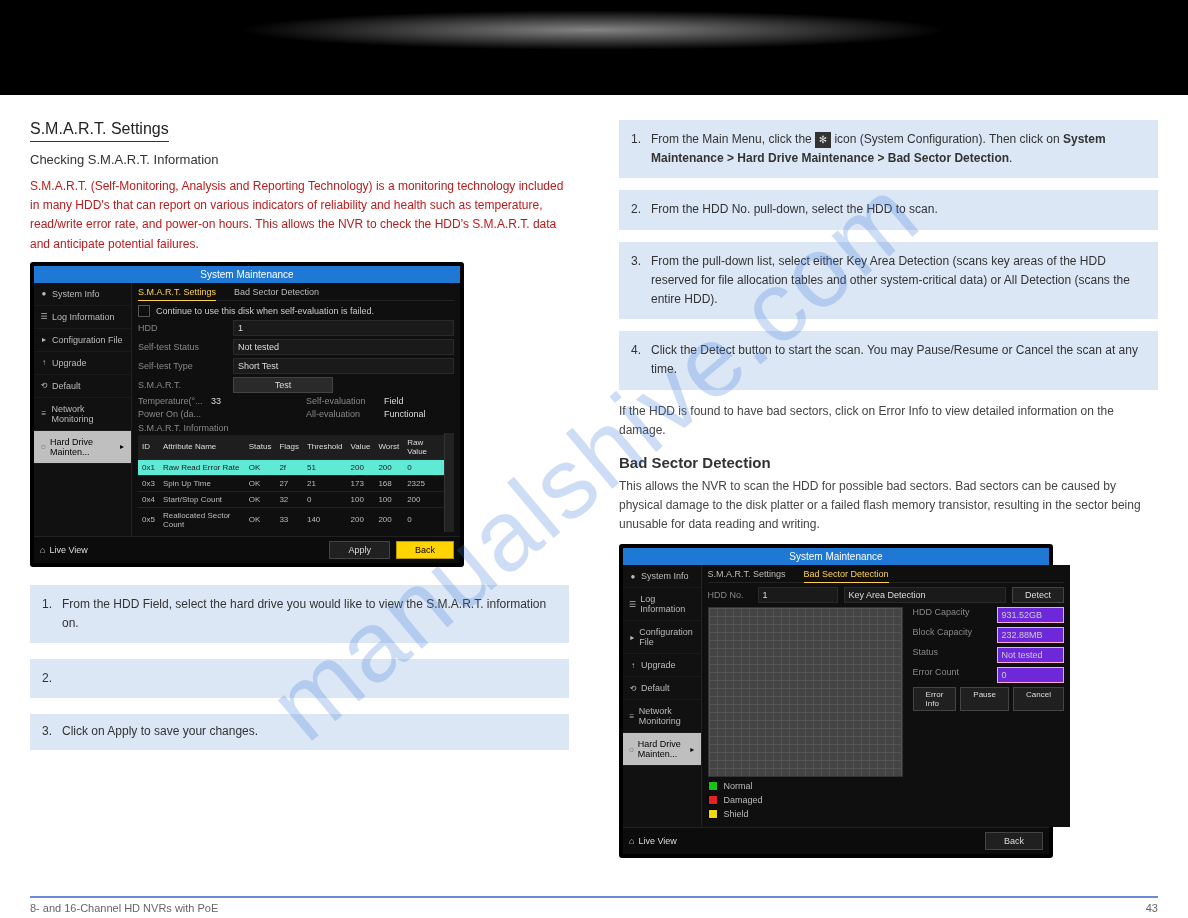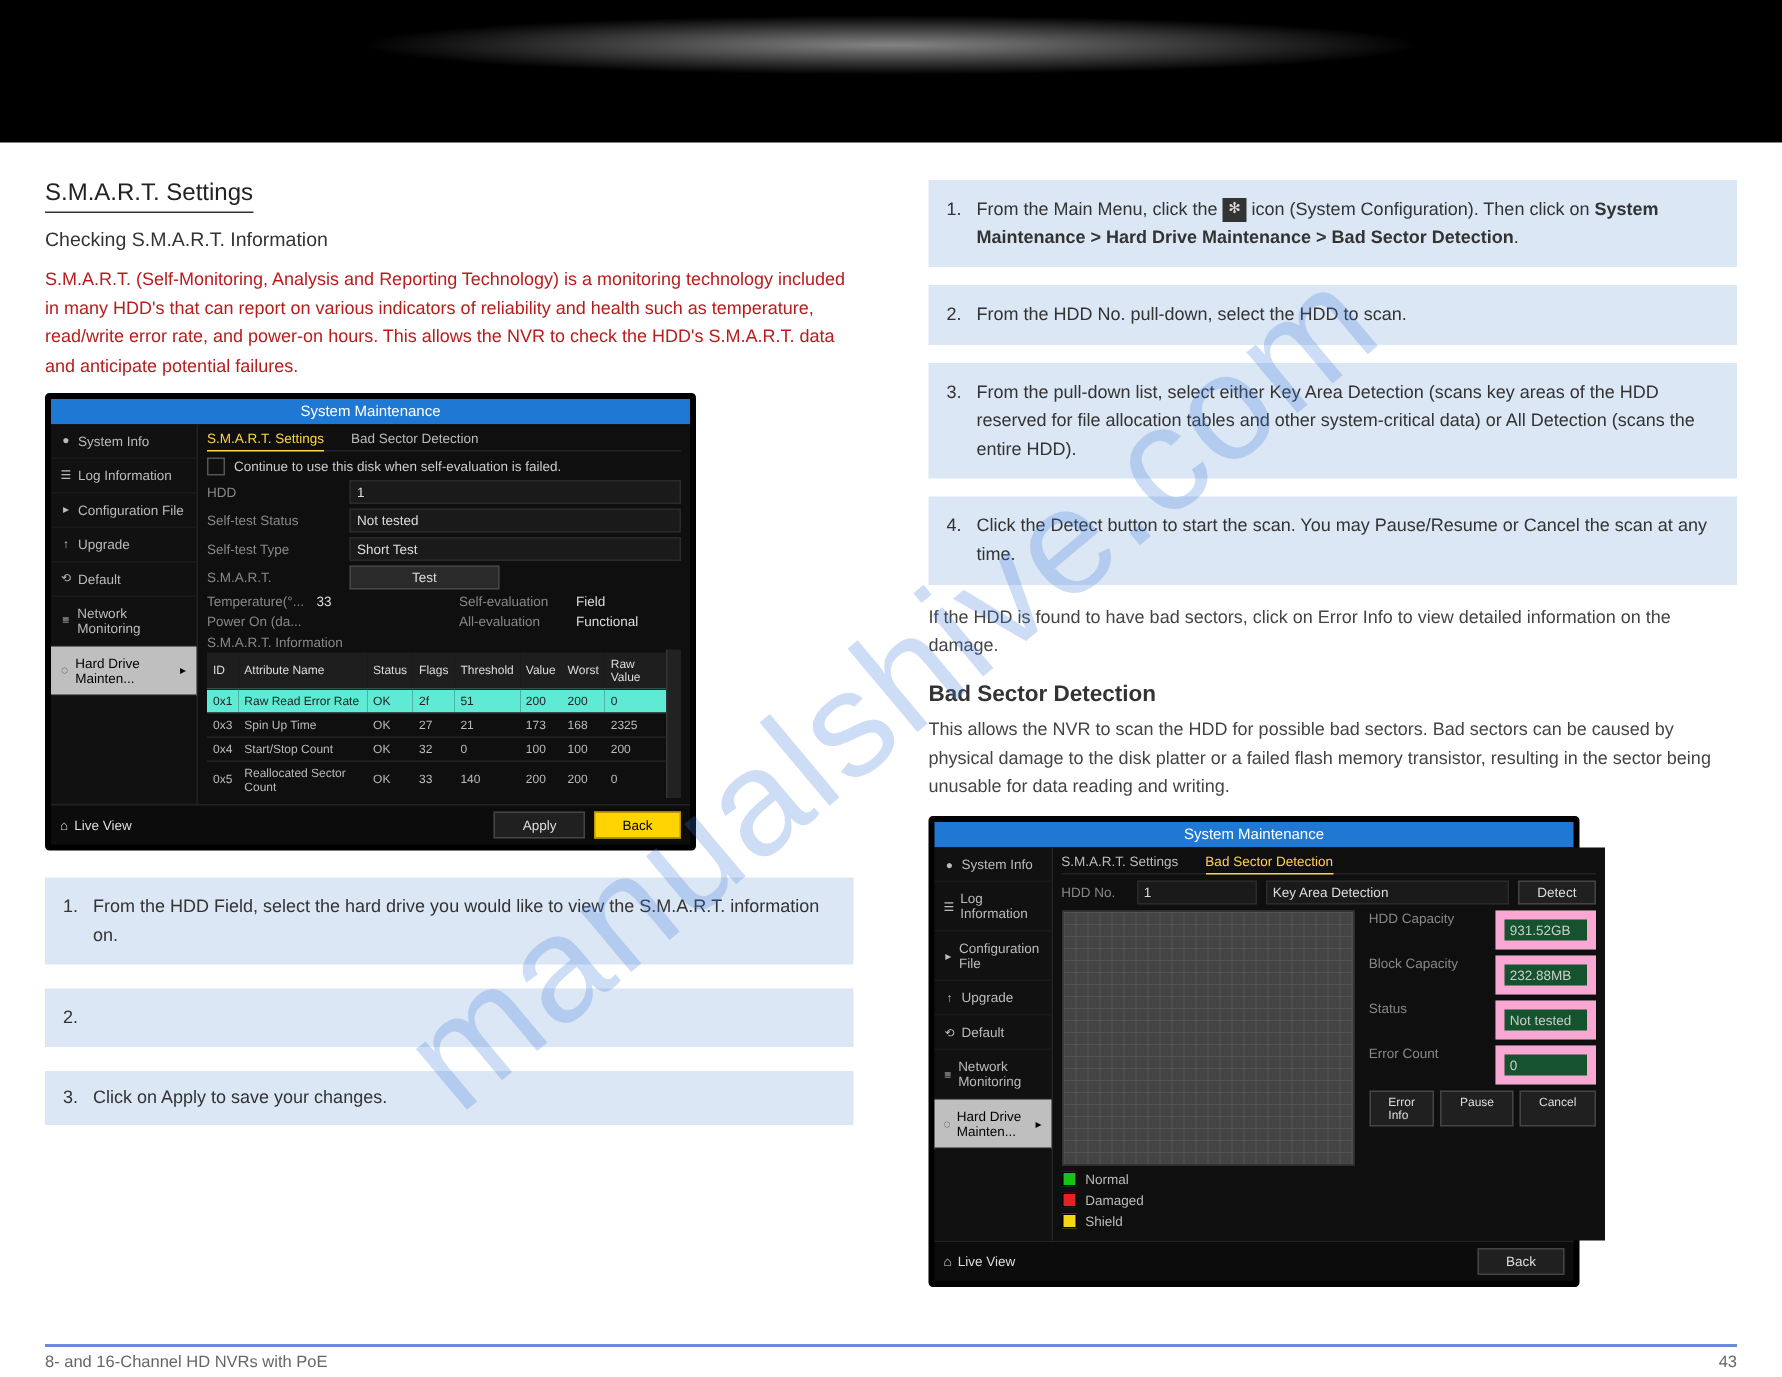--- a/index.html
+++ b/index.html
@@ -167,21 +167,21 @@
     border:1px solid #333;
     position:relative;
   }
   .legend { display:flex; align-items:center; gap:6px; font-size:9px; margin:4px 0; color:#bbb;}
   .swatch { width:10px; height:10px; display:inline-block; border:1px solid #000;}
   .sw-green { background:#16c216; }
   .sw-red { background:#e62222; }
   .sw-yellow { background:#f2d80e; }
   .statgrid { display:grid; grid-template-columns: 80px 1fr; gap:4px; font-size:9px;}
   .statgrid .k { color:#888; }
-  .statgrid .v { background:#14532d; padding:2px 4px; border:6px solid #f9a8d4;}
+  .statgrid .v { background:#6d28d9; padding:2px 4px; border:1px solid #f9a8d4;}
   .smallbtns { display:flex; gap:4px; margin-top:4px; }
   .smallbtns .btn { padding:2px 12px; font-size:8px; }
 
   .bs-main { display:flex; gap:10px; }
   .bs-right { flex:1; }
 
   .notes {
     border-top: 1px solid #999;
     margin-top: 12px;
     padding-top: 6px;

